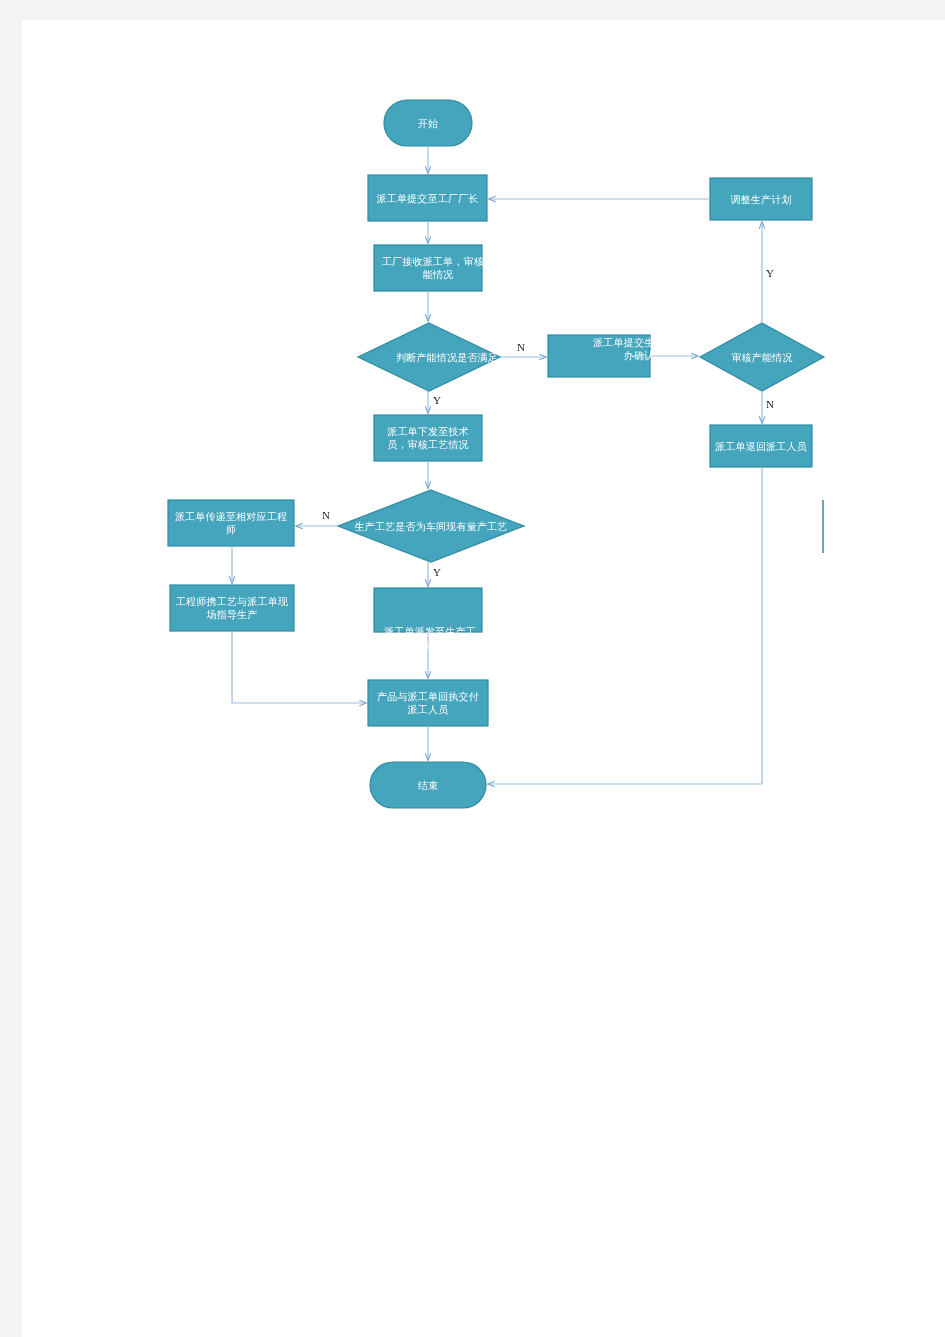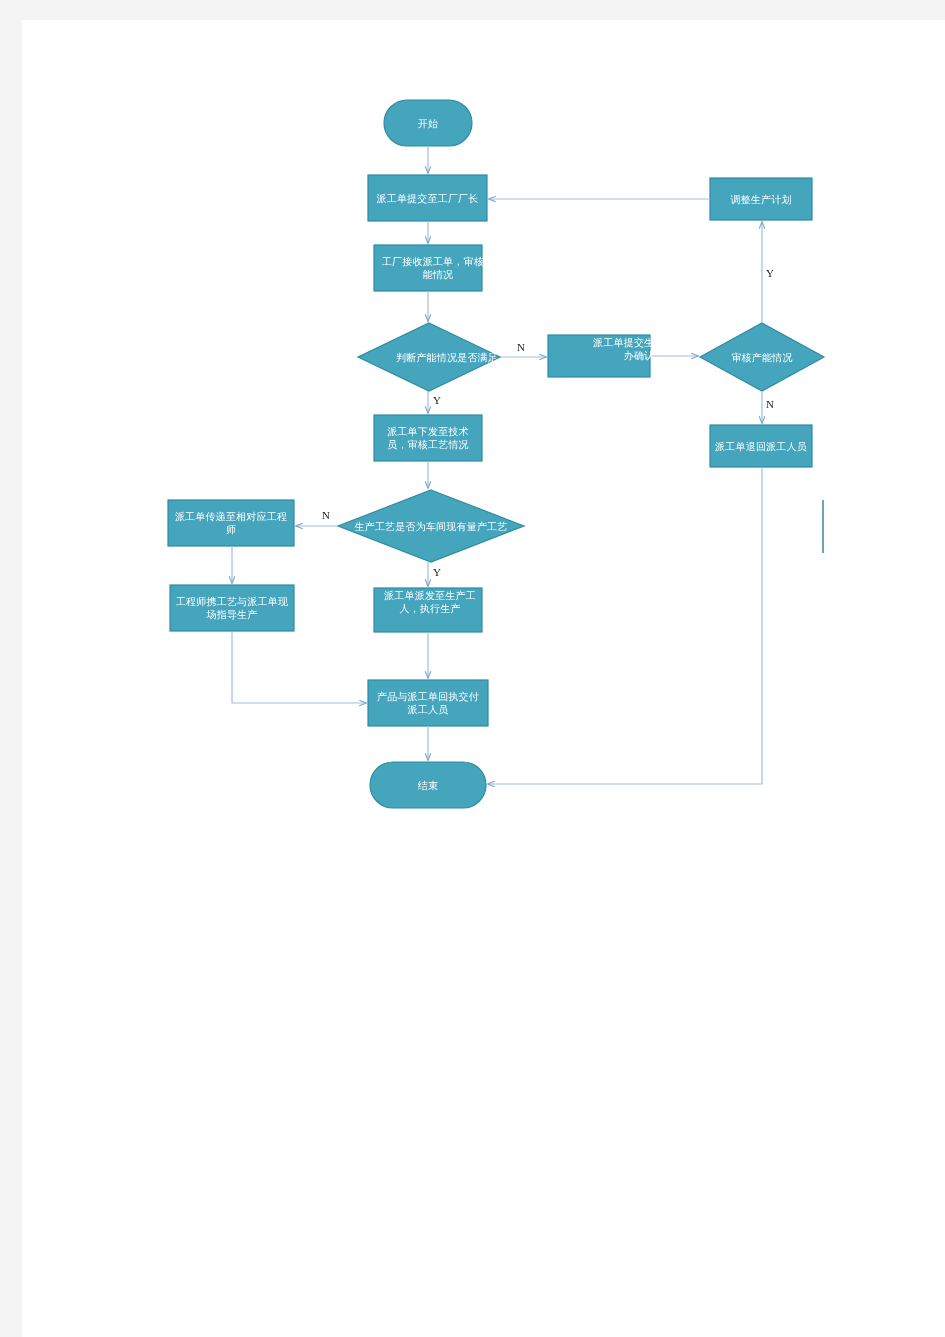--- a/index.html
+++ b/index.html
@@ -150,21 +150,21 @@
       <div class="node-text" style="left: 374px; top: 245px; width: 128px; height: 46px; color: rgb(255, 255, 255);">工厂接收派工单，审核产能情况</div>
       <div class="node-text" style="left: 376px; top: 323px; width: 142px; height: 68px; color: rgb(255, 255, 255);">判断产能情况是否满足</div>
       <div class="node-text" style="left: 548px; top: 335px; width: 102px; height: 28px; color: rgb(255, 255, 255); margin-left: 40px;">派工单提交生产经营办确认</div>
       <div class="node-text" style="left: 700px; top: 323px; width: 124px; height: 68px; color: rgb(255, 255, 255);">审核产能情况</div>
       <div class="node-text" style="left: 710px; top: 178px; width: 102px; height: 42px; color: rgb(255, 255, 255);">调整生产计划</div>
       <div class="node-text" style="left: 710px; top: 425px; width: 102px; height: 42px; color: rgb(255, 255, 255);">派工单退回派工人员</div>
       <div class="node-text" style="left: 374px; top: 415px; width: 108px; height: 46px; color: rgb(255, 255, 255); border-radius: 13px;">派工单下发至技术员，审核工艺情况</div>
       <div class="node-text" style="left: 338px; top: 490px; width: 186px; height: 72px; color: rgb(255, 255, 255);">生产工艺是否为车间现有量产工艺</div>
       <div class="node-text" style="left: 168px; top: 500px; width: 126px; height: 46px; color: rgb(255, 255, 255); border-radius: 10px;">派工单传递至相对应工程师</div>
       <div class="node-text" style="left: 170px; top: 585px; width: 124px; height: 46px; color: rgb(255, 255, 255);">工程师携工艺与派工单现场指导生产</div>
-      <div class="node-text" style="left: 374px; top: 576px; width: 108px; height: 52px; color: rgb(255, 255, 255); padding-left: 8px;">派工单派发至生产工人，执行生产</div>
+      <div class="node-text" style="left: 374px; top: 612px; width: 108px; height: 52px; color: rgb(255, 255, 255); padding-left: 8px;">派工单派发至生产工人，执行生产</div>
       <div class="node-text" style="left: 368px; top: 680px; width: 120px; height: 46px; color: rgb(255, 255, 255);">产品与派工单回执交付派工人员</div>
       <div class="node-text" style="left: 370px; top: 762px; width: 116px; height: 46px; color: rgb(255, 255, 255);">结束</div>
       <div class="edge-label" style="left: 517px; top: 341px;">N</div>
       <div class="edge-label" style="left: 433px; top: 394px;">Y</div>
       <div class="edge-label" style="left: 766px; top: 267px;">Y</div>
       <div class="edge-label" style="left: 766px; top: 398px;">N</div>
       <div class="edge-label" style="left: 322px; top: 509px;">N</div>
       <div class="edge-label" style="left: 433px; top: 566px;">Y</div>
     </div>
 </div>

